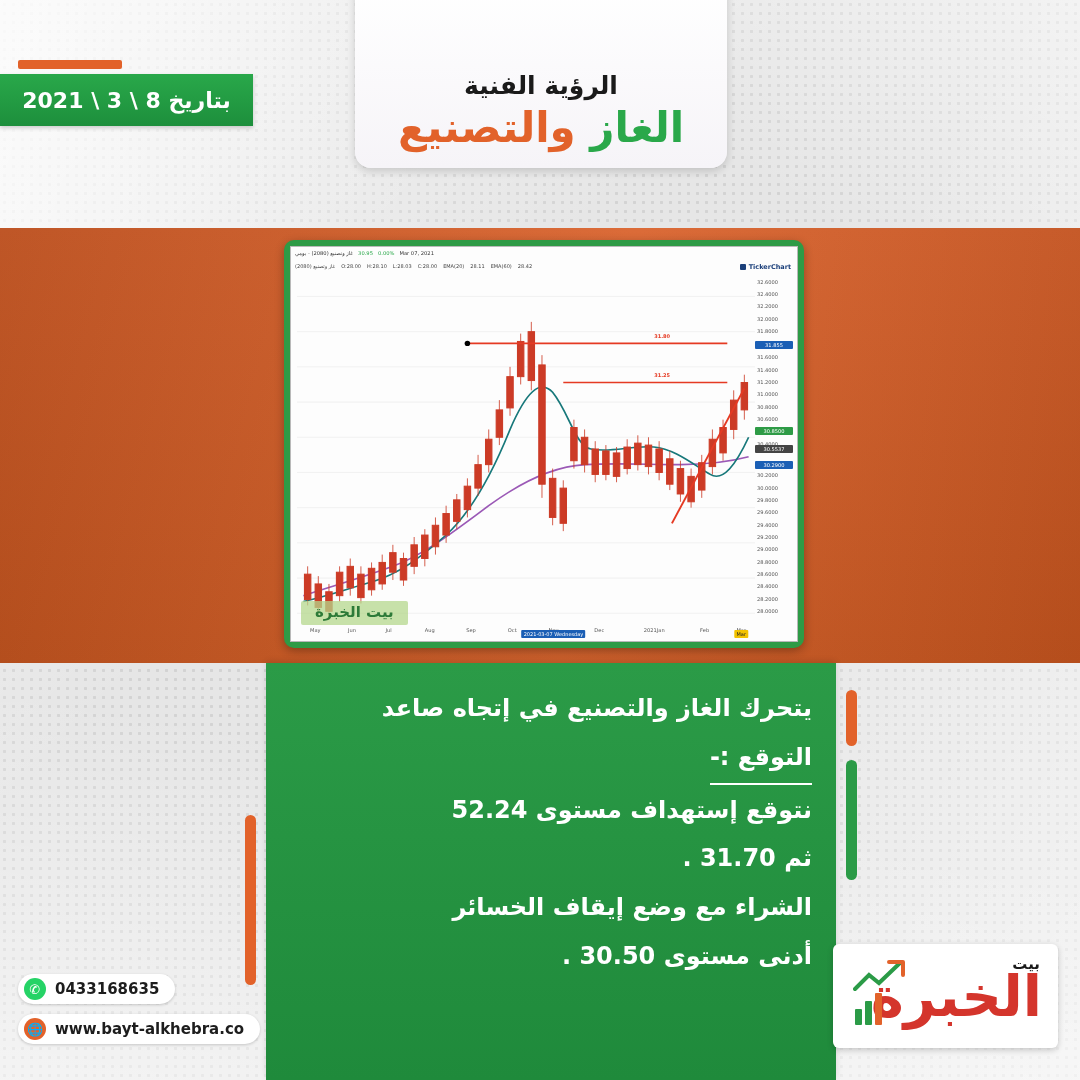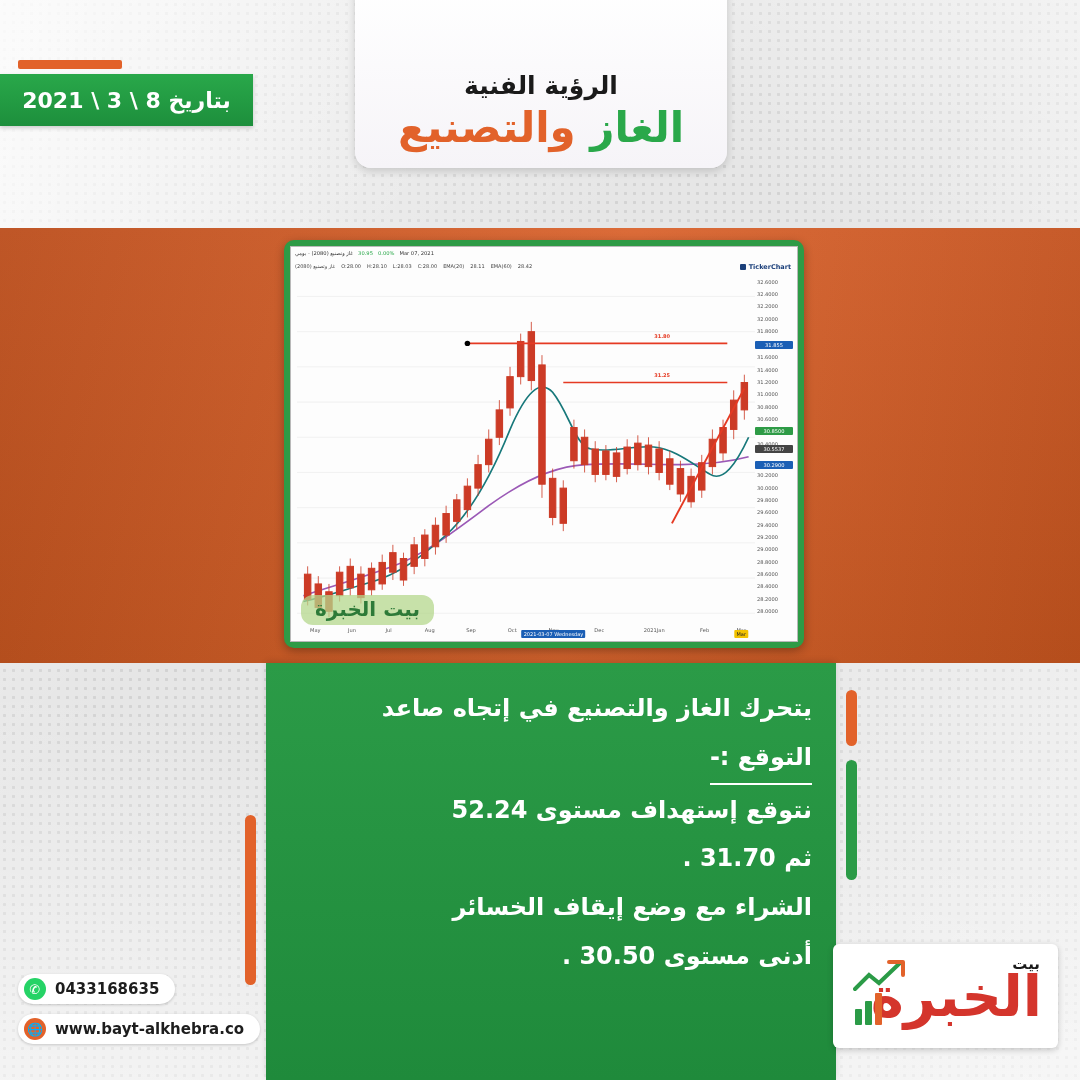--- a/index.html
+++ b/index.html
@@ -113,22 +113,22 @@
     font-size:5.1px;color:#555;
   }
   .xaxis .t{position:absolute;transform:translateX(-50%);}
   .xtag{position:absolute;bottom:1px;background:#1b5fb5;color:#fff;font-size:5px;
     padding:1px 2px;border-radius:1px;transform:translateX(-50%);}
   .xtag.y{background:#f2c200;color:#222;}
 
   .wm{
     position:absolute;left:10px;bottom:16px;
     background:rgba(180,215,140,.75);
-    color:#2d7a38;font-weight:bold;font-size:20px;padding:2px 14px 4px;direction:rtl;
-    border-radius:12px;
+    color:#2d7a38;font-weight:bold;font-size:15px;padding:2px 14px 4px;direction:rtl;
+    border-radius:2px;
   }
 
   
   .green-panel{
     position:absolute;left:266px;top:663px;width:570px;height:417px;
     background:linear-gradient(180deg,#2b9b47 0%,#1f8a3b 100%);
     box-shadow:0 -2px 6px rgba(0,0,0,.12);
   }
   .green-panel .txt{
     position:absolute;right:24px;left:24px;top:22px;

